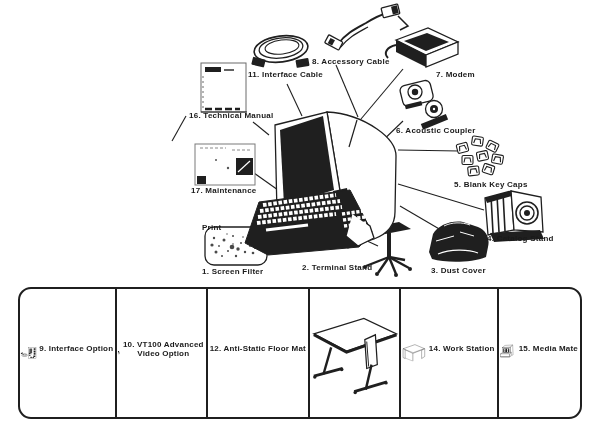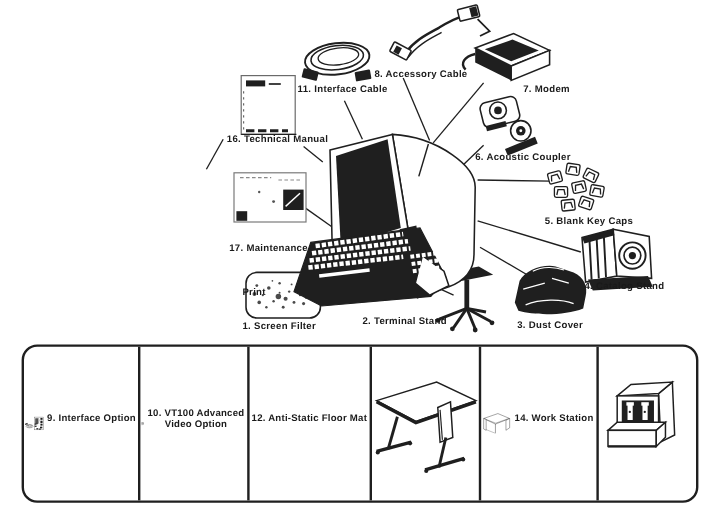--- a/index.html
+++ b/index.html
@@ -216,21 +216,21 @@
       </g>
     </g>
   </svg>
 
   <div class="lbl" style="left:248px;top:70px">11. Interface Cable</div>
   <div class="lbl" style="left:312px;top:57px">8. Accessory Cable</div>
   <div class="lbl" style="left:436px;top:70px">7. Modem</div>
   <div class="lbl" style="left:189px;top:111px">16. Technical Manual</div>
   <div class="lbl" style="left:396px;top:126px">6. Acoustic Coupler</div>
   <div class="lbl" style="left:454px;top:180px">5. Blank Key Caps</div>
-  <div class="lbl" style="left:191px;top:202px"><span>17. Maintenance</span><span class="l2">Print</span></div>
+  <div class="lbl" style="left:191px;top:186px"><span>17. Maintenance</span><span class="l2">Print</span></div>
   <div class="lbl" style="left:487px;top:234px">4. Catalog Stand</div>
   <div class="lbl" style="left:202px;top:267px">1. Screen Filter</div>
   <div class="lbl" style="left:302px;top:263px">2. Terminal Stand</div>
   <div class="lbl" style="left:431px;top:266px">3. Dust Cover</div>
 
   <div id="acc-box">
 
     <div class="cell" style="flex-basis:17.2%">
       <svg viewBox="0 0 97 100">
         <ellipse cx="26" cy="63" rx="17" ry="7.5" class="th" stroke-width="1.5"></ellipse>
@@ -346,16 +346,17 @@
           <circle cx="27" cy="40" r="1" class="ink"></circle>
         <rect x="38" y="33" width="4.5" height="14" fill="#fff"></rect>
         <rect x="37" y="31.5" width="6.5" height="3" fill="#fff"></rect>
           <circle cx="40" cy="40" r="1" class="ink"></circle>
         <path d="M20,52 L48,52" stroke="#fff" stroke-width="1" fill="none"></path>
         <polygon points="8,56 16,49 58,49 50,56" class="ol" stroke-width="1.1"></polygon>
         <rect x="8" y="56" width="42" height="14" class="ol" stroke-width="1.1"></rect>
         <polygon points="50,56 58,49 58,62 50,70" class="ol" stroke-width="1.1"></polygon>
         <path d="M8,70 L50,70" class="th" stroke-width="2"></path>
       </svg>
+      <div class="clbl">15. Media Mate</div>
     </div>
 
   </div>
 </div>
 
 </body></html>

